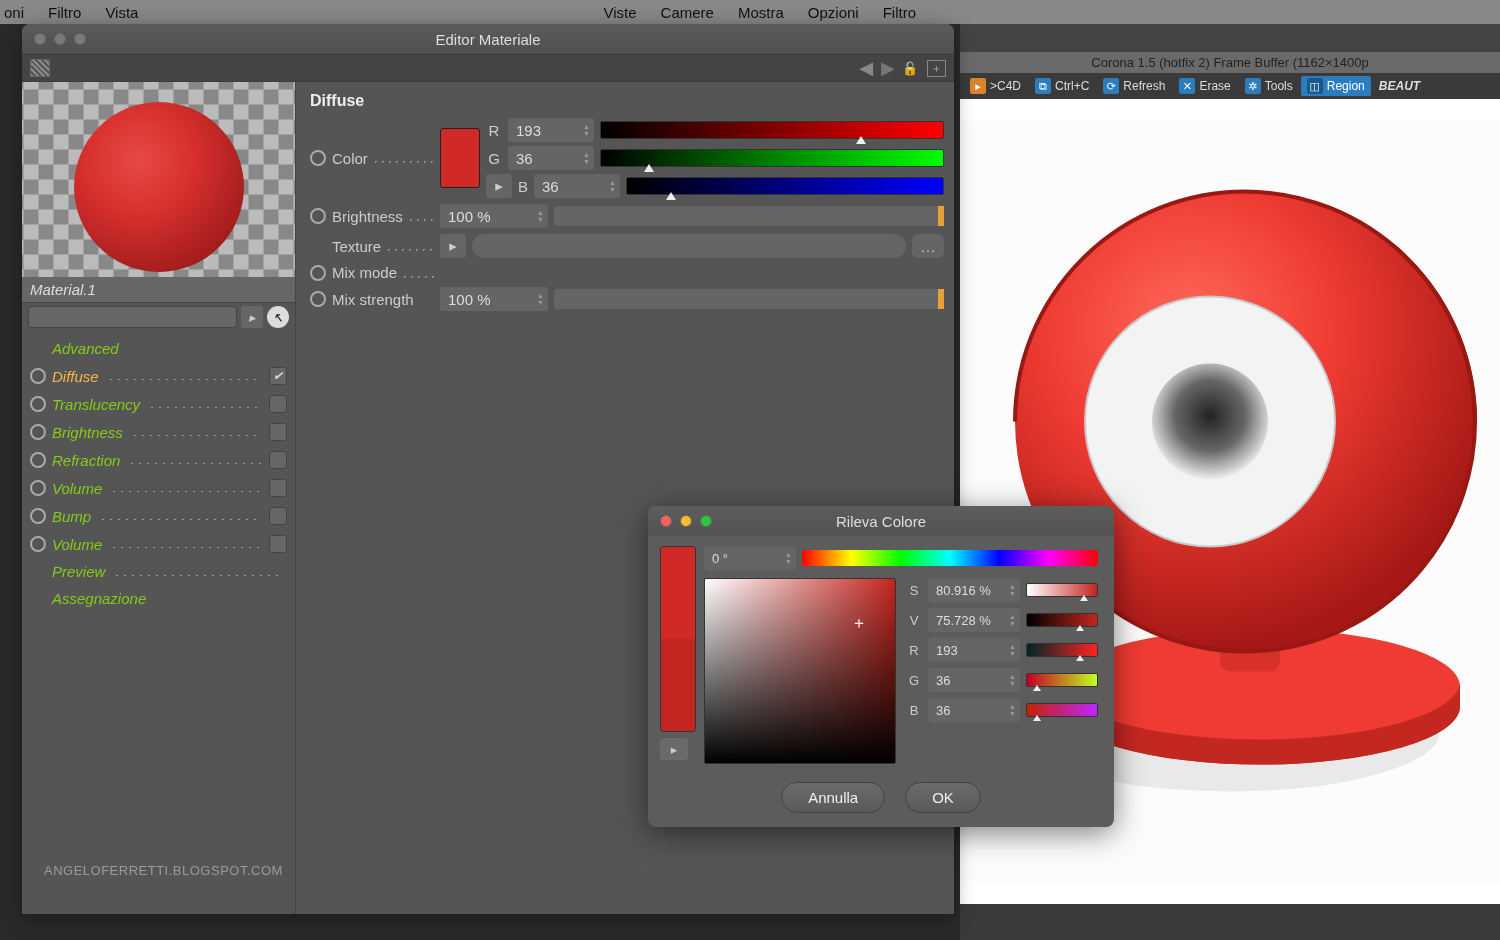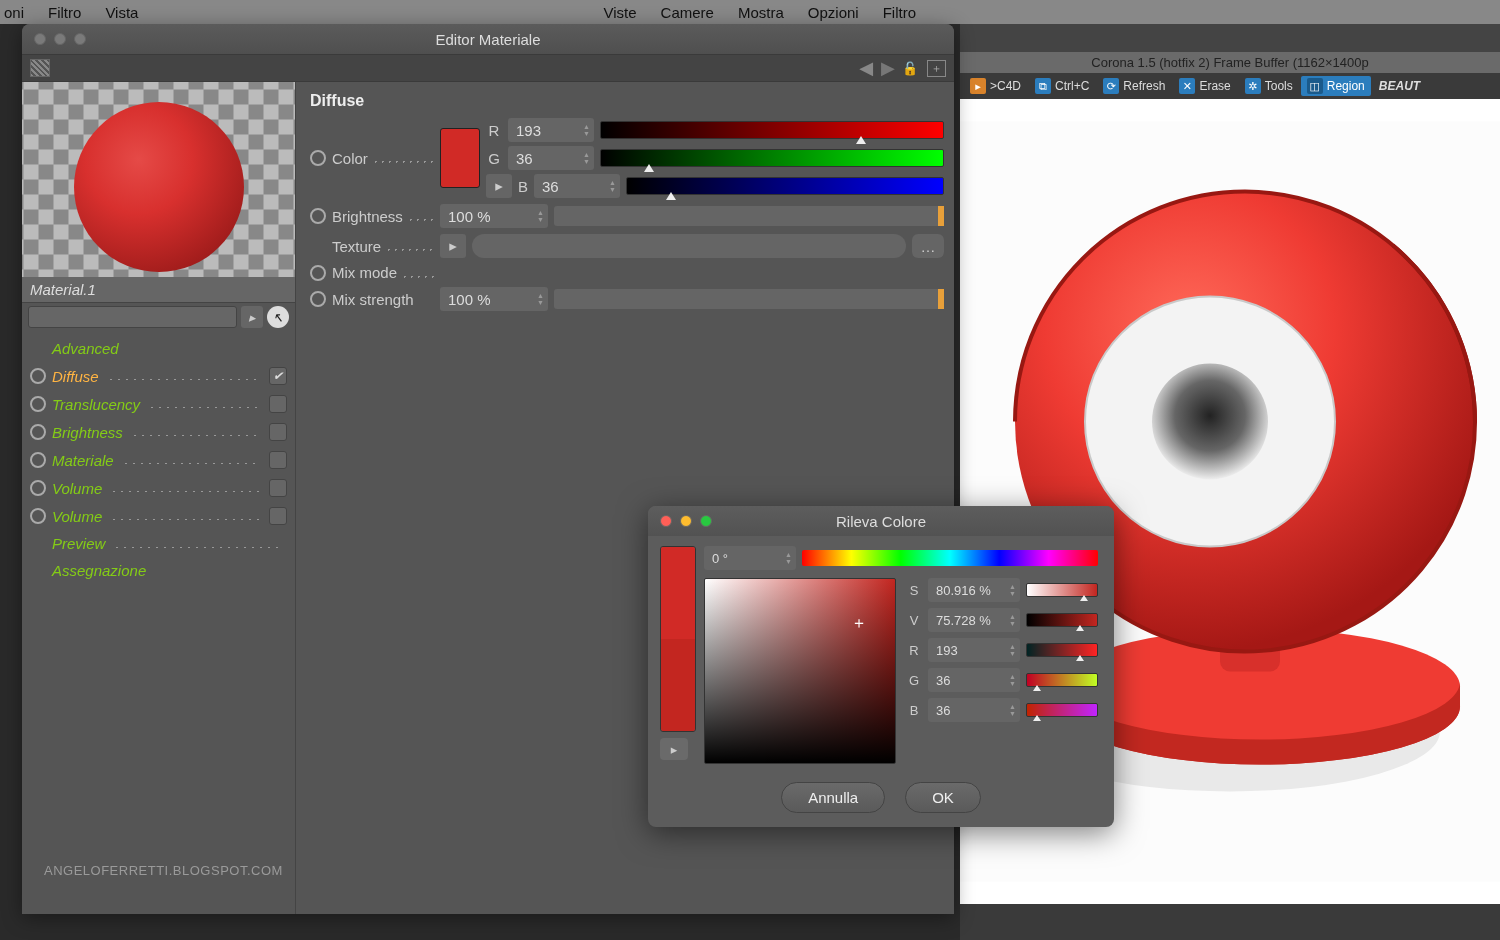--- a/index.html
+++ b/index.html
@@ -243,27 +243,33 @@
             <span class="chk"></span>
           </div>
         <div class="channel">
             <span class="ring"></span>
             <span>Brightness</span>
             <span class="dots"></span>
             <span class="chk"></span>
           </div>
         <div class="channel">
             <span class="ring"></span>
-            <span>Materiale</span>
+            <span>Refraction</span>
             <span class="dots"></span>
             <span class="chk"></span>
           </div>
         <div class="channel">
             <span class="ring"></span>
             <span>Volume</span>
+            <span class="dots"></span>
+            <span class="chk"></span>
+          </div>
+        <div class="channel">
+            <span class="ring"></span>
+            <span>Bump</span>
             <span class="dots"></span>
             <span class="chk"></span>
           </div>
         <div class="channel">
             <span class="ring"></span>
             <span>Volume</span>
             <span class="dots"></span>
             <span class="chk"></span>
           </div>
         <div class="channel noring">

